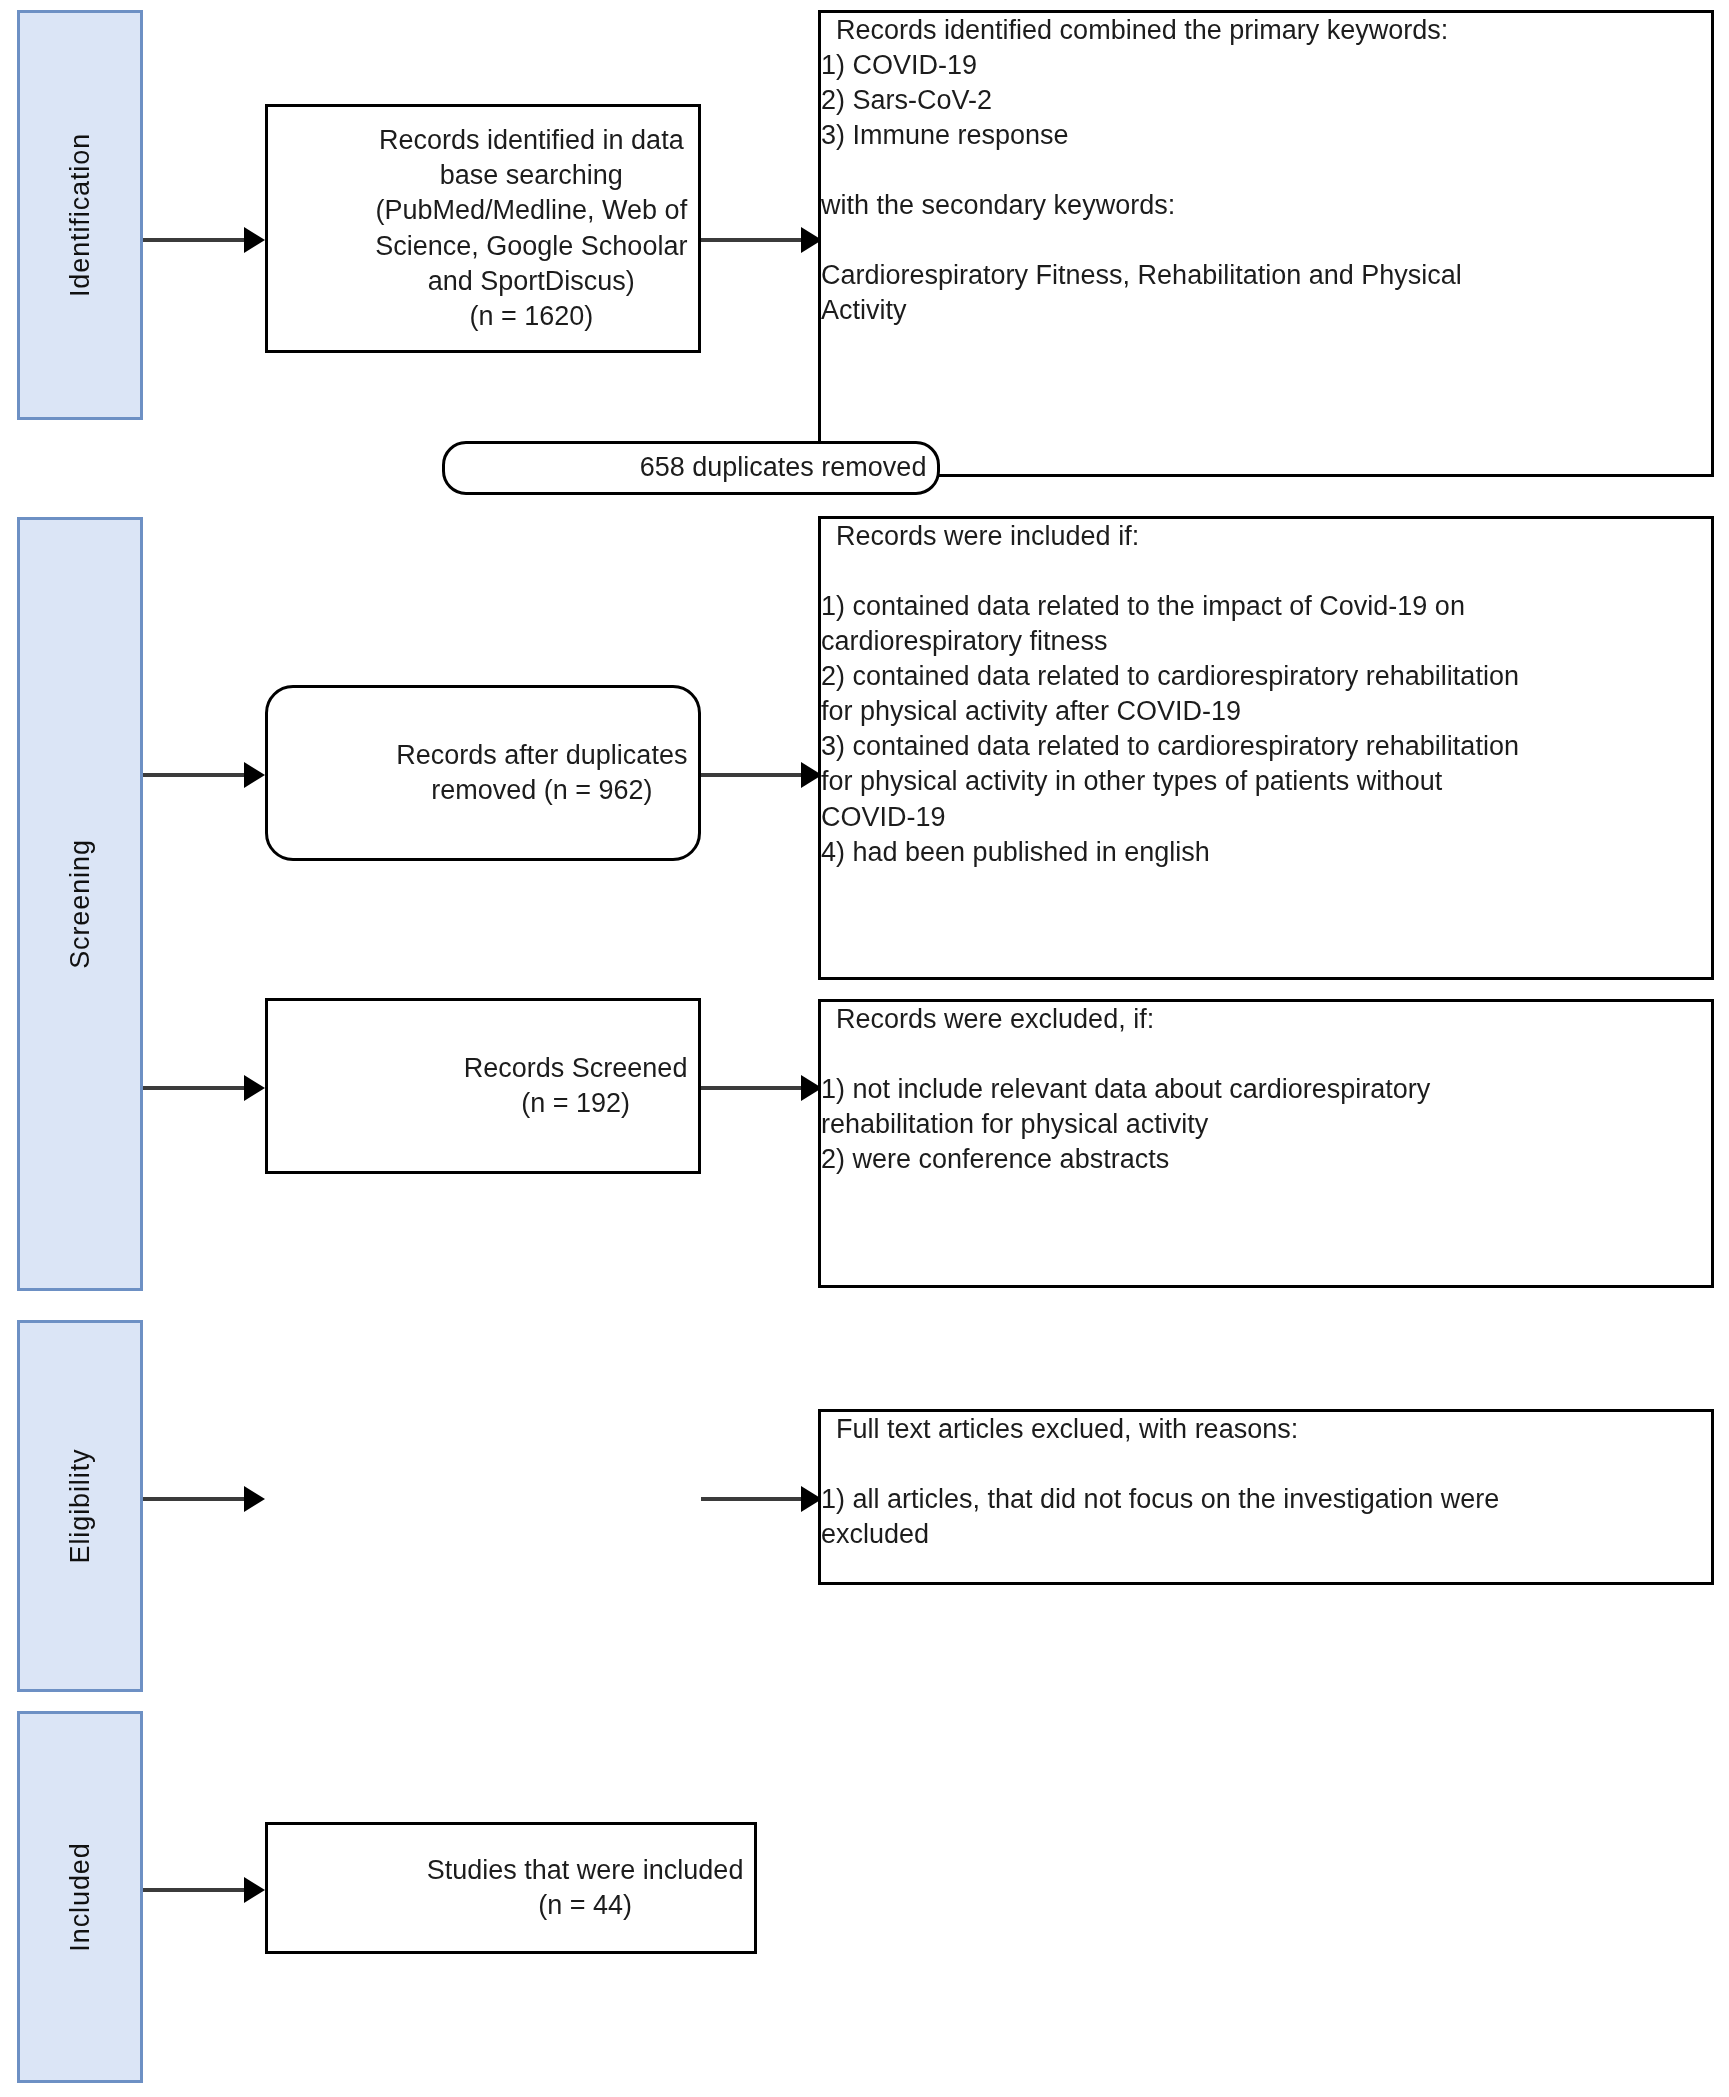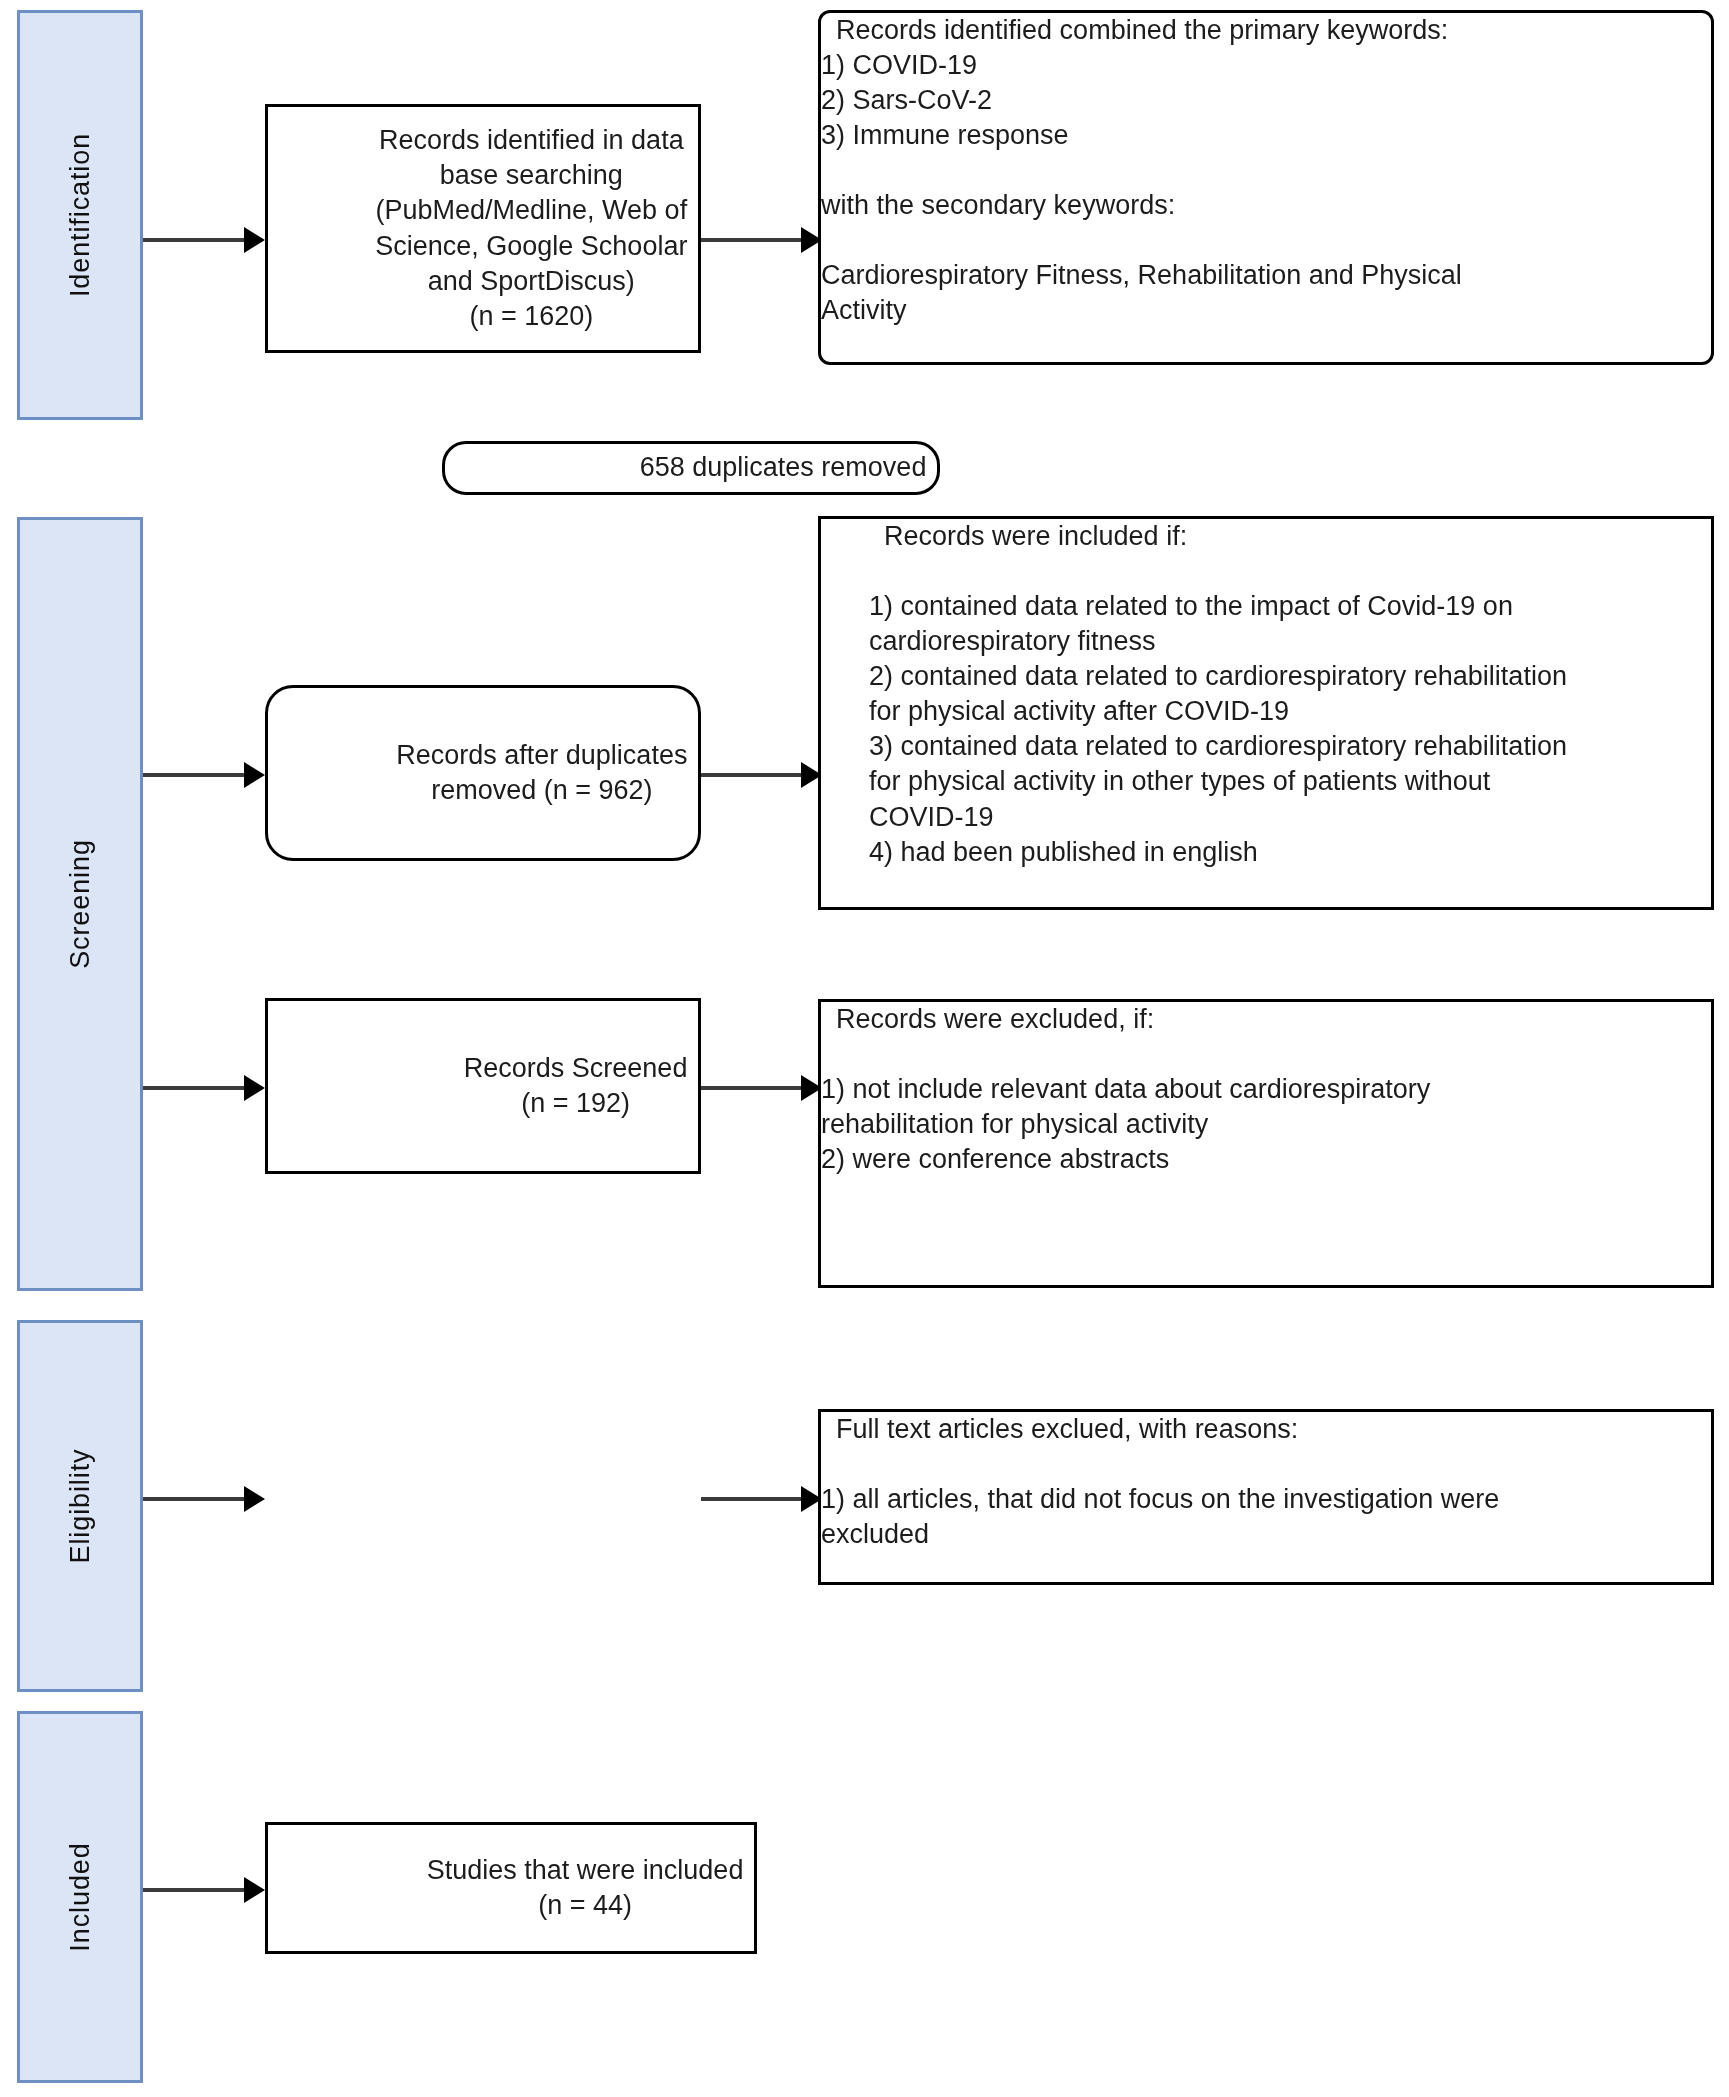--- a/index.html
+++ b/index.html
@@ -116,21 +116,21 @@
 base searching
 (PubMed/Medline, Web of
 Science, Google Schoolar
 and SportDiscus)
 (n = 1620)</span>
   </div>
 
   <div class="conn" style="left:701px; top:238px; width:110px;"></div>
   <div class="arrowhead" style="left:801px; top:227px;"></div>
 
-  <div class="node node-left" style="left:818px; top:9.7px; width:896px; height:355px;border-radius:12px;">
+  <div class="node node-left" style="left:818px; top:9.7px; width:896px; height:467px;">
     <span class="node-text">Records identified combined the primary keywords:
 1) COVID-19
 2) Sars-CoV-2
 3) Immune response
 
 with the secondary keywords:
 
 Cardiorespiratory Fitness, Rehabilitation and Physical
 Activity</span>
   </div>
@@ -143,21 +143,21 @@
   <div class="arrowhead" style="left:244px; top:762px;"></div>
 
   <div class="node node-center" style="left:265px; top:685px; width:436px; height:176px;border-radius:28px;">
     <span class="node-text">Records after duplicates
 removed (n = 962)</span>
   </div>
 
   <div class="conn" style="left:701px; top:773px; width:110px;"></div>
   <div class="arrowhead" style="left:801px; top:762px;"></div>
 
-  <div class="node node-left" style="left:818px; top:516px; width:896px; height:394px;padding-left:48px;">
+  <div class="node node-left" style="left:818px; top:516px; width:896px; height:464px;">
     <span class="node-text">Records were included if:
 
 1) contained data related to the impact of Covid-19 on
 cardiorespiratory fitness
 2) contained data related to cardiorespiratory rehabilitation
 for physical activity after COVID-19
 3) contained data related to cardiorespiratory rehabilitation
 for physical activity in other types of patients without
 COVID-19
 4) had been published in english</span>

